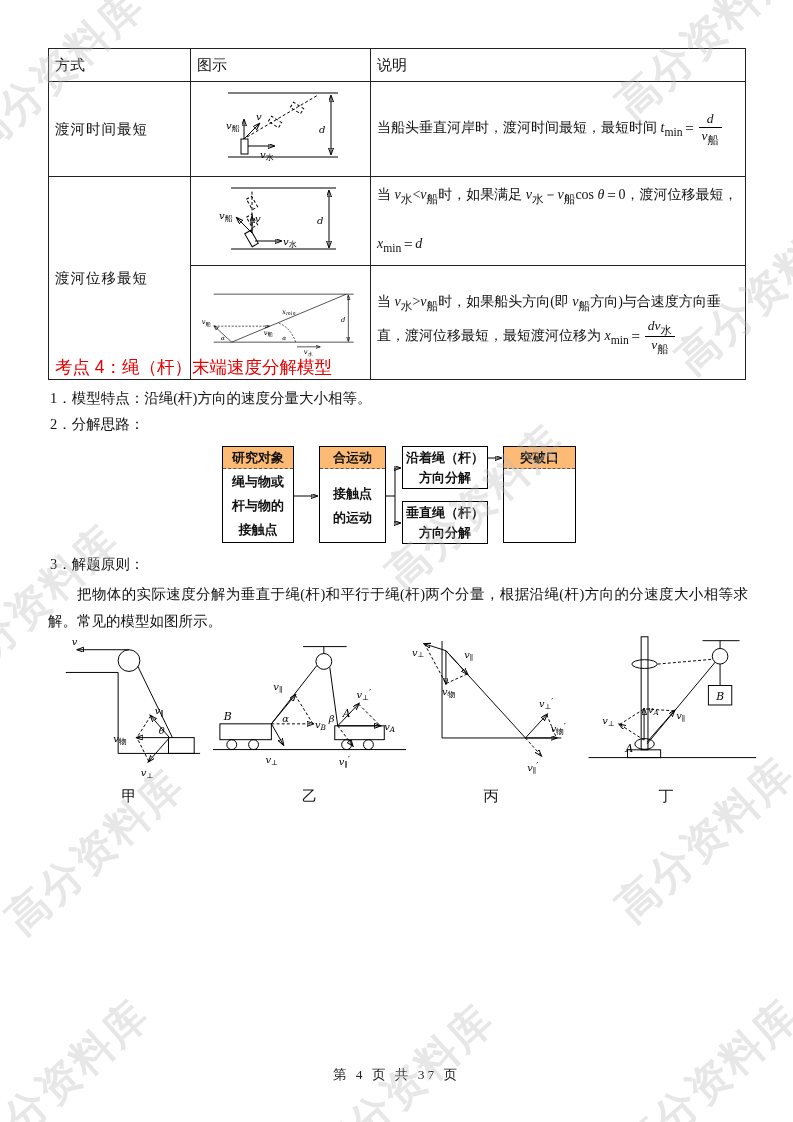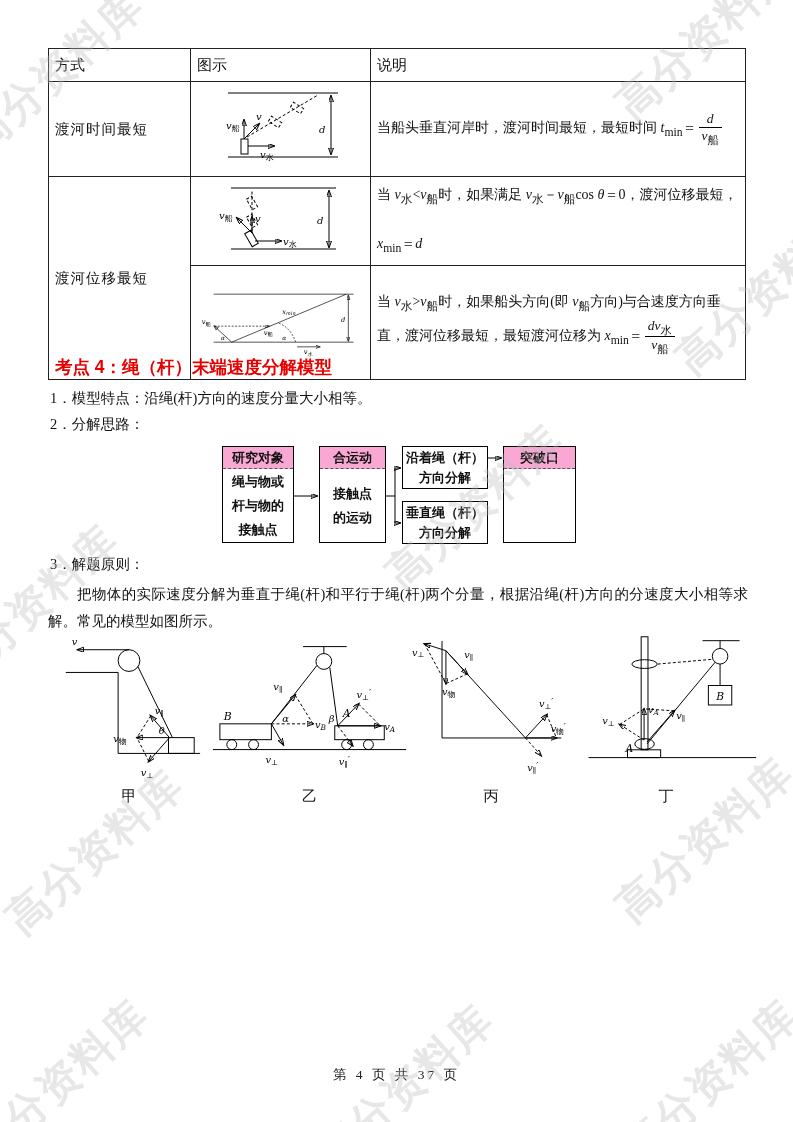--- a/index.html
+++ b/index.html
@@ -16,29 +16,29 @@
   .hdr{height:28px;font-size:15px}
   .method{font-size:14.5px;letter-spacing:1px}
   .diag-cell{text-align:center;padding:3px 2px}
   .expl{font-size:14px;line-height:1.9;padding:4px 10px}
   .expl .l2{margin-top:20px}
   .frac{display:inline-block;vertical-align:middle;text-align:center;line-height:1.15;margin:0 2px;font-size:13.5px}
   .frac .num{display:block;border-bottom:1px solid #000;padding:0 3px}
   .frac .den{display:block;padding:0 3px}
   
   .heading{position:absolute;left:55px;top:355px;font-family:"Liberation Sans",sans-serif;
-           font-weight:700;font-size:17.5px;color:#e60000;z-index:1}
+           font-weight:400;font-size:17.5px;color:#e60000;z-index:1}
   .item{position:absolute;left:50px;font-size:14.5px;z-index:1}
   .para{position:absolute;left:48px;top:581px;width:700px;font-size:14.5px;line-height:1.85;
         text-align:justify;text-indent:2em;z-index:1}
   
   .flow{position:absolute;left:222px;top:444px;width:356px;height:103px;z-index:1}
   .fbox{position:absolute;border:1px solid #000;background:#fff;font-weight:700;font-size:13px;
         text-align:center;box-sizing:border-box}
-  .fhead{height:21px;line-height:21px;background:#f9a8d4;border-bottom:1px dashed #555}
+  .fhead{height:21px;line-height:21px;background:#fdba74;border-bottom:1px dashed #555}
   .fbody{display:flex;flex-direction:column;justify-content:center}
   .fbody div{line-height:24px}
   .flow svg{position:absolute;left:0;top:0}
   
   .figs{position:absolute;left:50px;top:627px;width:710px;display:flex;
         justify-content:space-between;align-items:flex-end;z-index:1}
   .fig{text-align:center}
   .figcap{font-size:15px;margin-top:1px}
   
   .footer{position:absolute;left:0;top:1066px;width:100%;text-align:center;font-size:13.5px;

